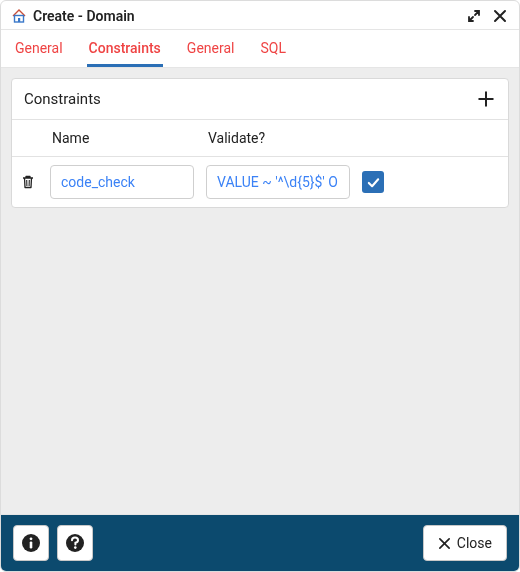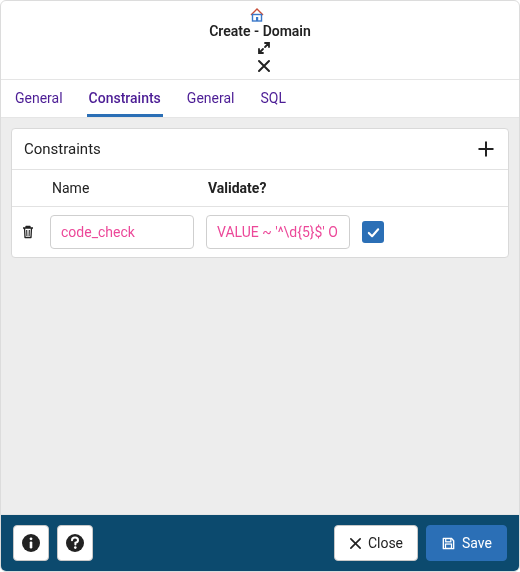--- a/index.html
+++ b/index.html
@@ -16,39 +16,38 @@
     flex-direction: column;
     border: 1px solid #dcdcdc;
     border-radius: 6px;
   }
   
   .titlebar {
     display: flex;
     align-items: center;
     padding: 6px 10px 4px 10px;
     border-bottom: 1px solid #e5e5e5;
-    flex-direction: column;
   }
   .titlebar .home-icon { width:16px; height:16px; margin-right:6px; flex:0 0 auto; }
   .titlebar .title { font-weight: 600; font-size: 14px; flex:1; }
   .titlebar .win-btn {
     width: 18px; height: 18px; display:flex; align-items:center; justify-content:center;
     cursor:pointer; margin-left:8px;
   }
   
   .tabs {
     display:flex;
     padding: 0 12px;
     border-bottom: 1px solid #e5e5e5;
     gap: 22px;
   }
   .tab {
     padding: 10px 2px 8px 2px;
     cursor:pointer;
-    color:#4c1d95;
+    color:#ef4444;
     border-bottom: 3px solid transparent;
     font-size: 14px;
   }
   .tab.active {
     border-bottom-color: #2b6fb6;
     font-weight: 500;
   }
   
   .body {
     flex:1;
@@ -72,41 +71,41 @@
   .add-btn { cursor:pointer; width:20px; height:20px; display:flex; align-items:center; justify-content:center; }
   .col-headers {
     display:flex;
     align-items:center;
     border-bottom: 1px solid #e2e2e2;
     background:#fff;
   }
   .col-del { width:32px; }
   .col-name { flex: 0 0 156px; padding:10px 8px; font-weight:400; }
   .col-check { flex: 0 0 156px; padding:10px 8px; font-weight:600; }
-  .col-validate { flex:1; padding:10px 8px; font-weight:700; }
+  .col-validate { flex:1; padding:10px 8px; font-weight:400; }
   .row {
     display:flex;
     align-items:center;
     padding: 8px 0;
   }
   .row .del-btn {
     width:32px; display:flex; align-items:center; justify-content:center; cursor:pointer;
   }
   .row .cell-name { flex:0 0 156px; padding:0 6px; }
   .row .cell-check { flex:0 0 156px; padding:0 6px; }
   .row .cell-validate { flex:1; padding:0 6px; }
   .text-input {
     width: 100%;
     height: 34px;
     border: 1px solid #cfcfcf;
     border-radius: 4px;
     padding: 6px 10px;
     font-size: 14px;
     font-family: inherit;
-    color:#ec4899;
+    color:#3b82f6;
     background:#fff;
   }
   .checkbox {
     width:22px; height:22px; border-radius:3px;
     background:#2b6fb6; display:flex; align-items:center; justify-content:center;
     cursor:pointer;
   }
   
   .footer {
     display:flex;
@@ -216,21 +215,13 @@
       <circle cx="10.3" cy="14.6" r="1.3" fill="#fff"></circle>
     </svg>
   </div>
   <div class="spacer"></div>
   <div class="btn">
     <svg viewBox="0 0 14 14" width="13" height="13">
         <path d="M2 2 L12 12 M12 2 L2 12" stroke="#222" stroke-width="1.8" stroke-linecap="round"></path>
       </svg>
     <span>Close</span>
   </div>
-  <div class="btn primary">
-    <svg viewBox="0 0 16 16" width="15" height="15">
-      <path d="M2.5 2.5 L11 2.5 L13.5 5 L13.5 13.5 L2.5 13.5 Z" fill="none" stroke="#fff" stroke-width="1.5" stroke-linejoin="round"></path>
-      <rect x="5" y="2.8" width="5.5" height="3.4" fill="none" stroke="#fff" stroke-width="1.3"></rect>
-      <rect x="4.8" y="8.6" width="6.4" height="4.6" fill="none" stroke="#fff" stroke-width="1.3"></rect>
-    </svg>
-    <span>Save</span>
-  </div>
 </div>
 
 </body></html>

